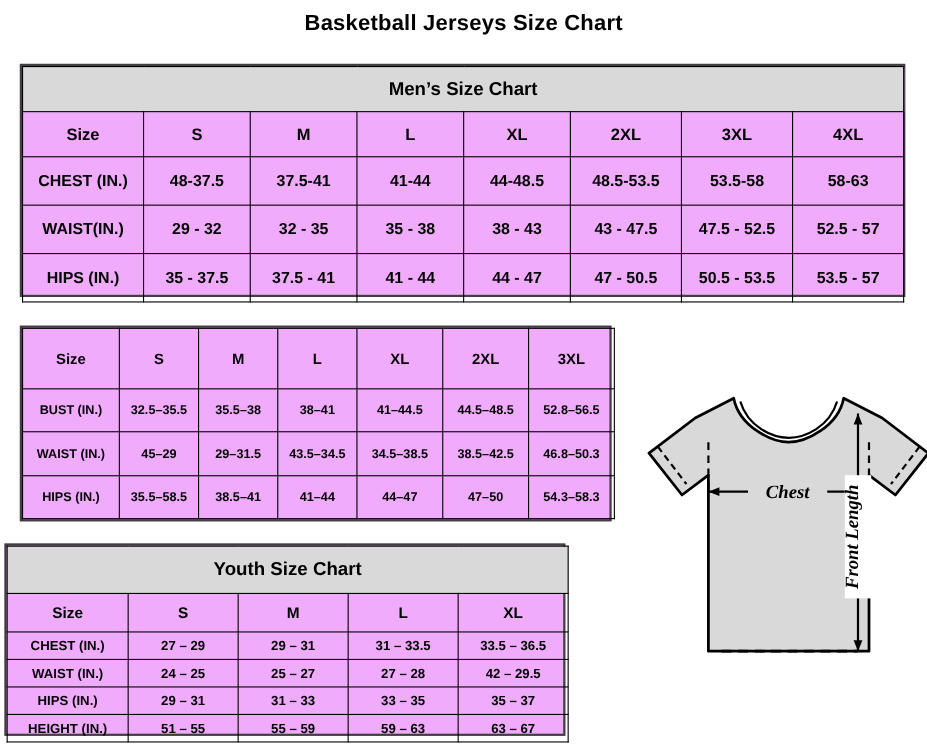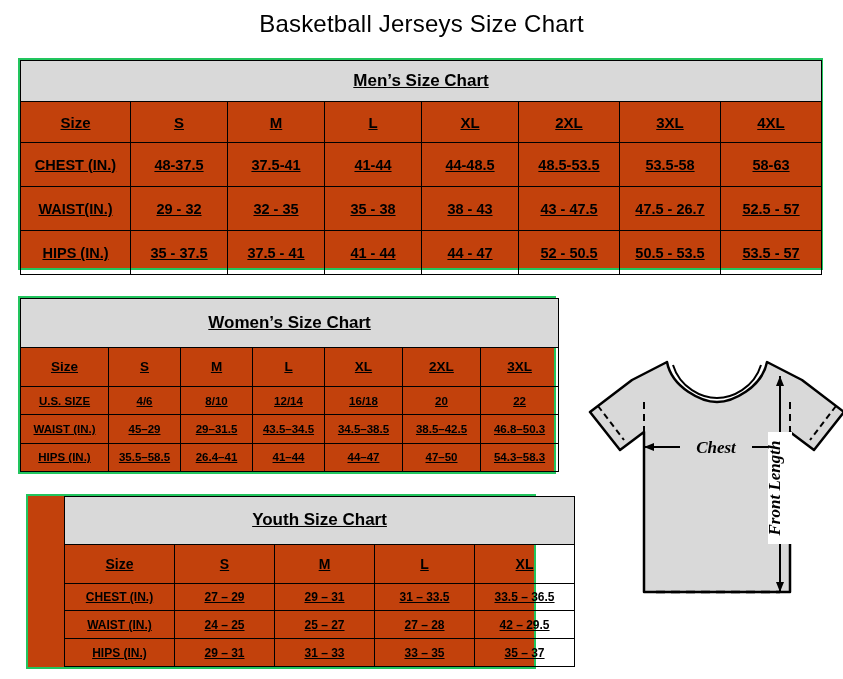--- a/index.html
+++ b/index.html
@@ -10,31 +10,30 @@
     width: 843px;
     height: 679px;
     background: #ffffff;
     font-family: "Liberation Sans", sans-serif;
     color: #000000;
     position: relative;
     overflow: hidden;
   }
   #page-title {
     text-align: center;
-    font-size: 24px;
-    font-weight: normal;
+    font-size: 20px;
+    font-weight: bold;
     margin: 10px 0 0 0;
     letter-spacing: 0.2px;
   }
   .chart-block {
     position: absolute;
-    border: 2px solid #22c55e;
+    border: 2px solid #404040;
     box-sizing: border-box;
-    background: #c2410c;
-    text-decoration: underline;
+    background: #f0abfc;
   }
   table.size-table {
     border-collapse: collapse;
     width: 100%;
     height: 100%;
     table-layout: fixed;
   }
   table.size-table td, table.size-table th {
     border: 1px solid #000;
     text-align: center;
@@ -64,21 +63,21 @@
   #mens-chart .rowlabel { font-size: 13.5px; }
 
   
   #womens-chart { left: 18px; top: 296px; width: 538px; height: 178px; }
   #womens-chart .caption-cell { height: 42px; font-size: 17px; }
   #womens-chart .hdr-row td { height: 34px; font-size: 13.5px; }
   #womens-chart .data-row td { height: 24px; font-size: 11.5px; }
   #womens-chart .rowlabel { font-size: 11.5px; }
 
   
-  #youth-chart { left: 26px; top: 494px; width: 510px; height: 175px; padding-left: 36px; }
+  #youth-chart { left: 4px; top: 494px; width: 510px; height: 175px; }
   #youth-chart .caption-cell { height: 42px; font-size: 17px; }
   #youth-chart .hdr-row td { height: 34px; font-size: 14px; }
   #youth-chart .data-row td { height: 24px; font-size: 12px; }
   #youth-chart .rowlabel { font-size: 11.5px; }
 
   #shirt-diagram {
     position: absolute;
     left: 572px;
     top: 340px;
     width: 292px;
@@ -132,83 +131,80 @@
         <td>53.5-58</td>
         <td>58-63</td>
       </tr>
       <tr class="data-row">
         <td class="rowlabel">WAIST(IN.)</td>
         <td>29 - 32</td>
         <td>32 - 35</td>
         <td>35 - 38</td>
         <td>38 - 43</td>
         <td>43 - 47.5</td>
-        <td>47.5 - 26.7</td>
+        <td>47.5 - 52.5</td>
         <td>52.5 - 57</td>
       </tr>
       <tr class="data-row">
         <td class="rowlabel">HIPS (IN.)</td>
         <td>35 - 37.5</td>
         <td>37.5 - 41</td>
         <td>41 - 44</td>
         <td>44 - 47</td>
-        <td>52 - 50.5</td>
+        <td>47 - 50.5</td>
         <td>50.5 - 53.5</td>
         <td>53.5 - 57</td>
       </tr>
     </tbody>
   </table>
 </div>
 
 <div class="chart-block" id="womens-chart">
   <table class="size-table">
     <colgroup>
       <col style="width:88px">
       <col style="width:72px">
       <col style="width:72px">
       <col style="width:72px">
       <col style="width:78px">
       <col style="width:78px">
       <col style="width:78px">
     </colgroup>
     <tbody>
-      <tr>
-        <td class="caption-cell" colspan="7">Women’s Size Chart</td>
-      </tr>
       <tr class="hdr-row">
         <td>Size</td>
         <td>S</td>
         <td>M</td>
         <td>L</td>
         <td>XL</td>
         <td>2XL</td>
         <td>3XL</td>
       </tr>
       <tr class="data-row">
-        <td class="rowlabel">U.S. SIZE</td>
-        <td>4/6</td>
-        <td>8/10</td>
-        <td>12/14</td>
-        <td>16/18</td>
-        <td>20</td>
-        <td>22</td>
+        <td class="rowlabel">BUST (IN.)</td>
+        <td>32.5–35.5</td>
+        <td>35.5–38</td>
+        <td>38–41</td>
+        <td>41–44.5</td>
+        <td>44.5–48.5</td>
+        <td>52.8–56.5</td>
       </tr>
       <tr class="data-row">
         <td class="rowlabel">WAIST (IN.)</td>
         <td>45–29</td>
         <td>29–31.5</td>
         <td>43.5–34.5</td>
         <td>34.5–38.5</td>
         <td>38.5–42.5</td>
         <td>46.8–50.3</td>
       </tr>
       <tr class="data-row">
         <td class="rowlabel">HIPS (IN.)</td>
         <td>35.5–58.5</td>
-        <td>26.4–41</td>
+        <td>38.5–41</td>
         <td>41–44</td>
         <td>44–47</td>
         <td>47–50</td>
         <td>54.3–58.3</td>
       </tr>
     </tbody>
   </table>
 </div>
 
 <div class="chart-block" id="youth-chart">
@@ -245,20 +241,27 @@
         <td>27 – 28</td>
         <td>42 – 29.5</td>
       </tr>
       <tr class="data-row">
         <td class="rowlabel">HIPS (IN.)</td>
         <td>29 – 31</td>
         <td>31 – 33</td>
         <td>33 – 35</td>
         <td>35 – 37</td>
       </tr>
+      <tr class="data-row">
+        <td class="rowlabel">HEIGHT (IN.)</td>
+        <td>51 – 55</td>
+        <td>55 – 59</td>
+        <td>59 – 63</td>
+        <td>63 – 67</td>
+      </tr>
     </tbody>
   </table>
 </div>
 
 <div id="shirt-diagram">
   <svg width="292" height="300" viewBox="0 0 292 300" xmlns="http://www.w3.org/2000/svg">
 
     <path d="M95 22 L60 40 L18 72 L48 110 L72 92 L72 252 L218 252 L218 92 L242 110 L272 72 L230 40 L195 22
              C 190 48 160 62 145 62 C 130 62 100 48 95 22 Z" fill="#d9d9d9" stroke="#000000" stroke-width="2.5" stroke-linejoin="round"></path>
 

